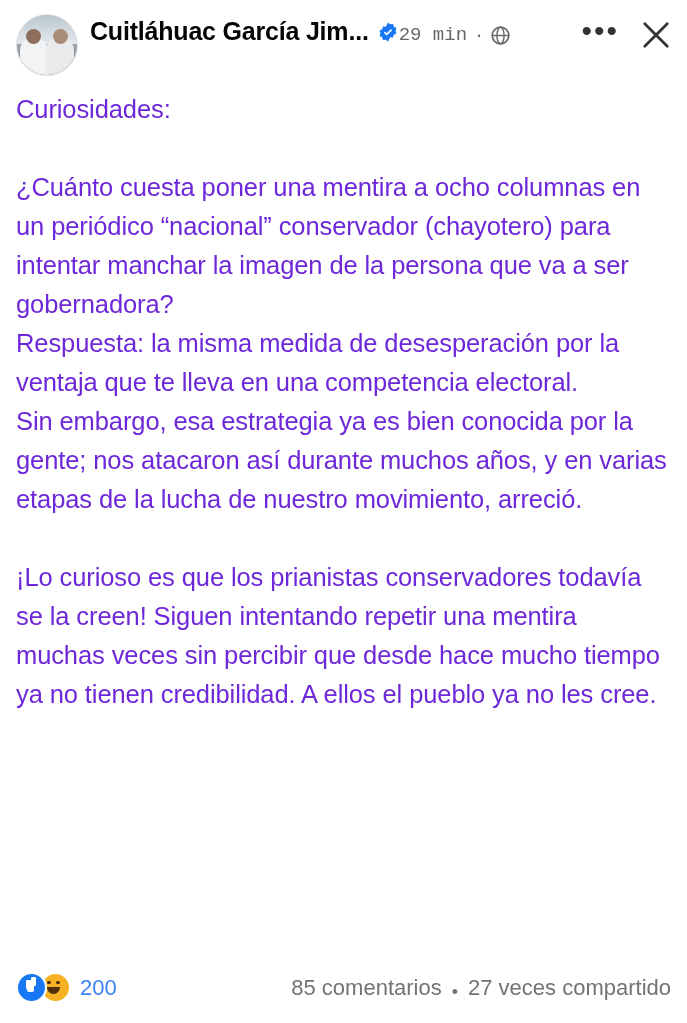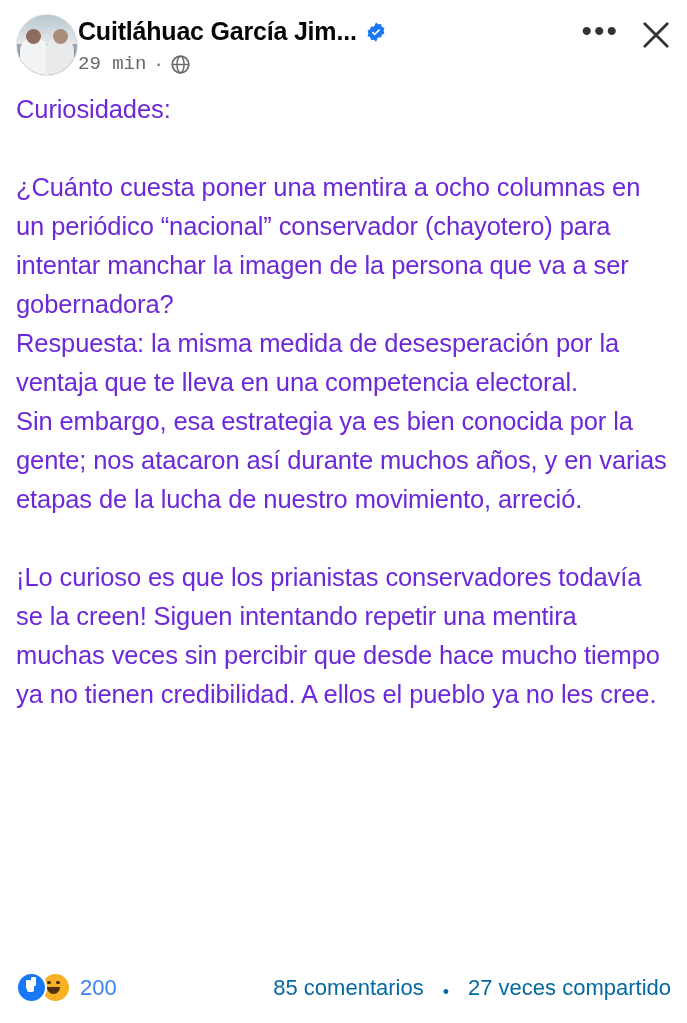--- a/index.html
+++ b/index.html
@@ -68,22 +68,23 @@
     width: 15px;
     height: 15px;
     border-radius: 50%;
     background: #8d6e5c;
     top: 14px;
   }
   .avatar .head.left { left: 9px; }
   .avatar .head.right { right: 9px; background:#a98d78; }
 
   .header-text {
-    display: flex;
-    flex-direction: column;
+    margin-left: 12px;
+    display: flex;
+    flex-direction: row;
     justify-content: center;
     padding-top: 3px;
     min-width: 0;
   }
   .name-row {
     display: flex;
     align-items: center;
     gap: 8px;
   }
   .page-name {
@@ -219,22 +220,22 @@
   }
   .react-count {
     margin-left: 9px;
     color: #3b82f6;
     font-size: 22px;
   }
   .footer-stats {
     margin-left: auto;
     display: flex;
     align-items: flex-end;
-    gap: 19px;
-    color: #0369a1;
+    gap: 10px;
+    color: #737373;
     font-size: 22px;
   }
   .sep-dot {
     font-size: 18px;
     line-height: 1;
   }
 </style>
 </head>
 <body>
 

